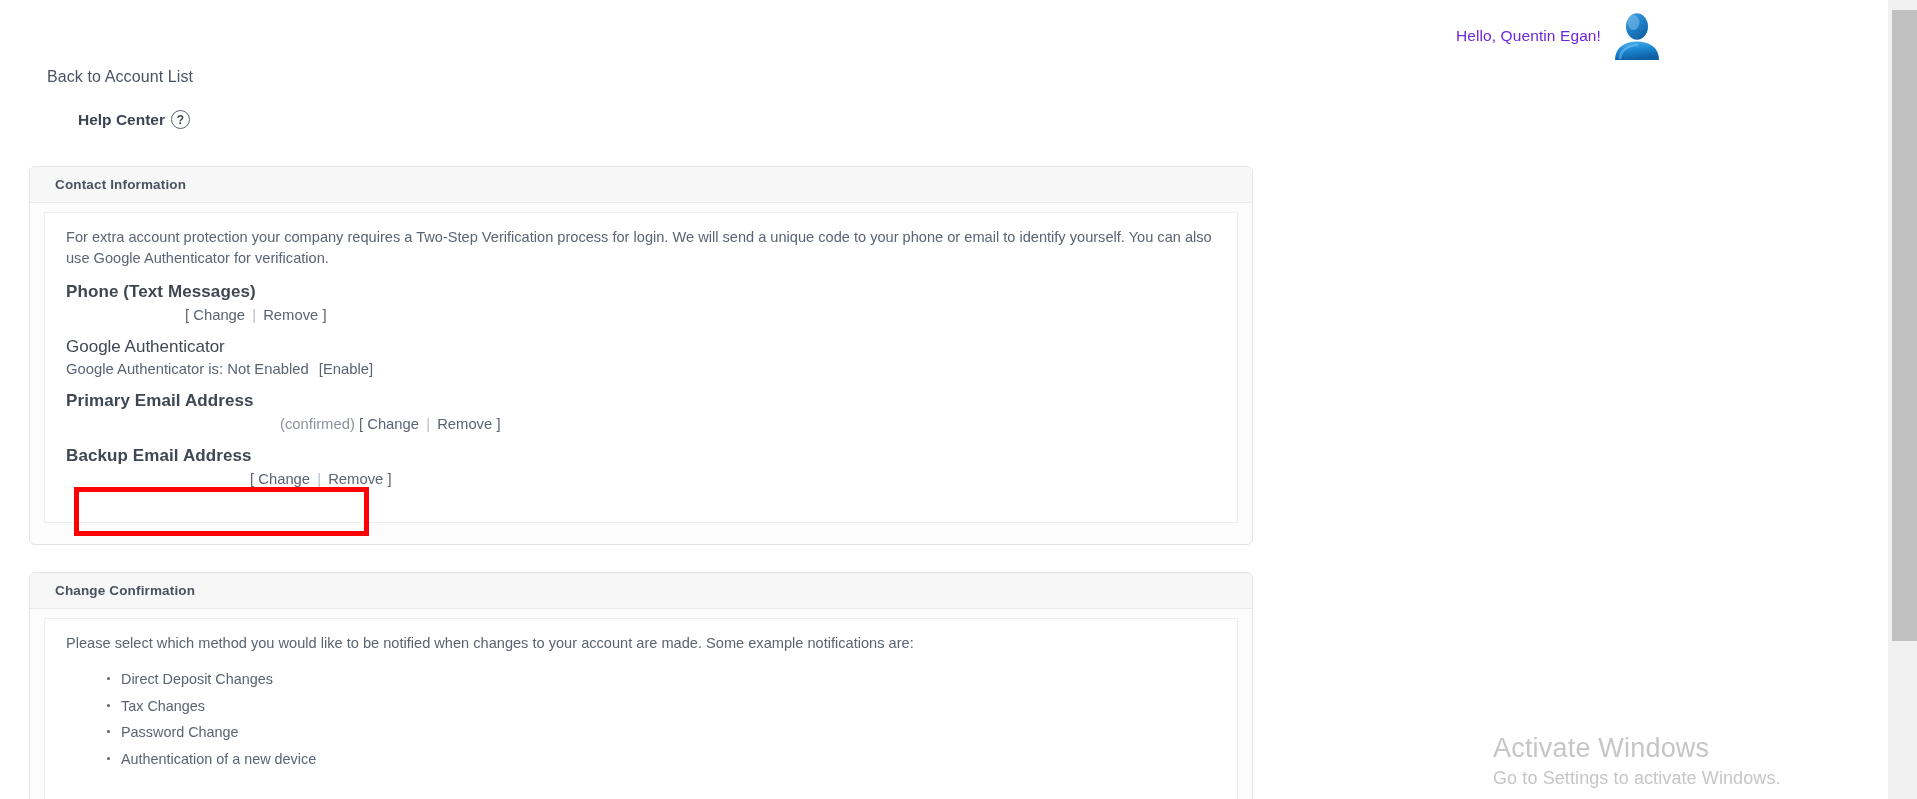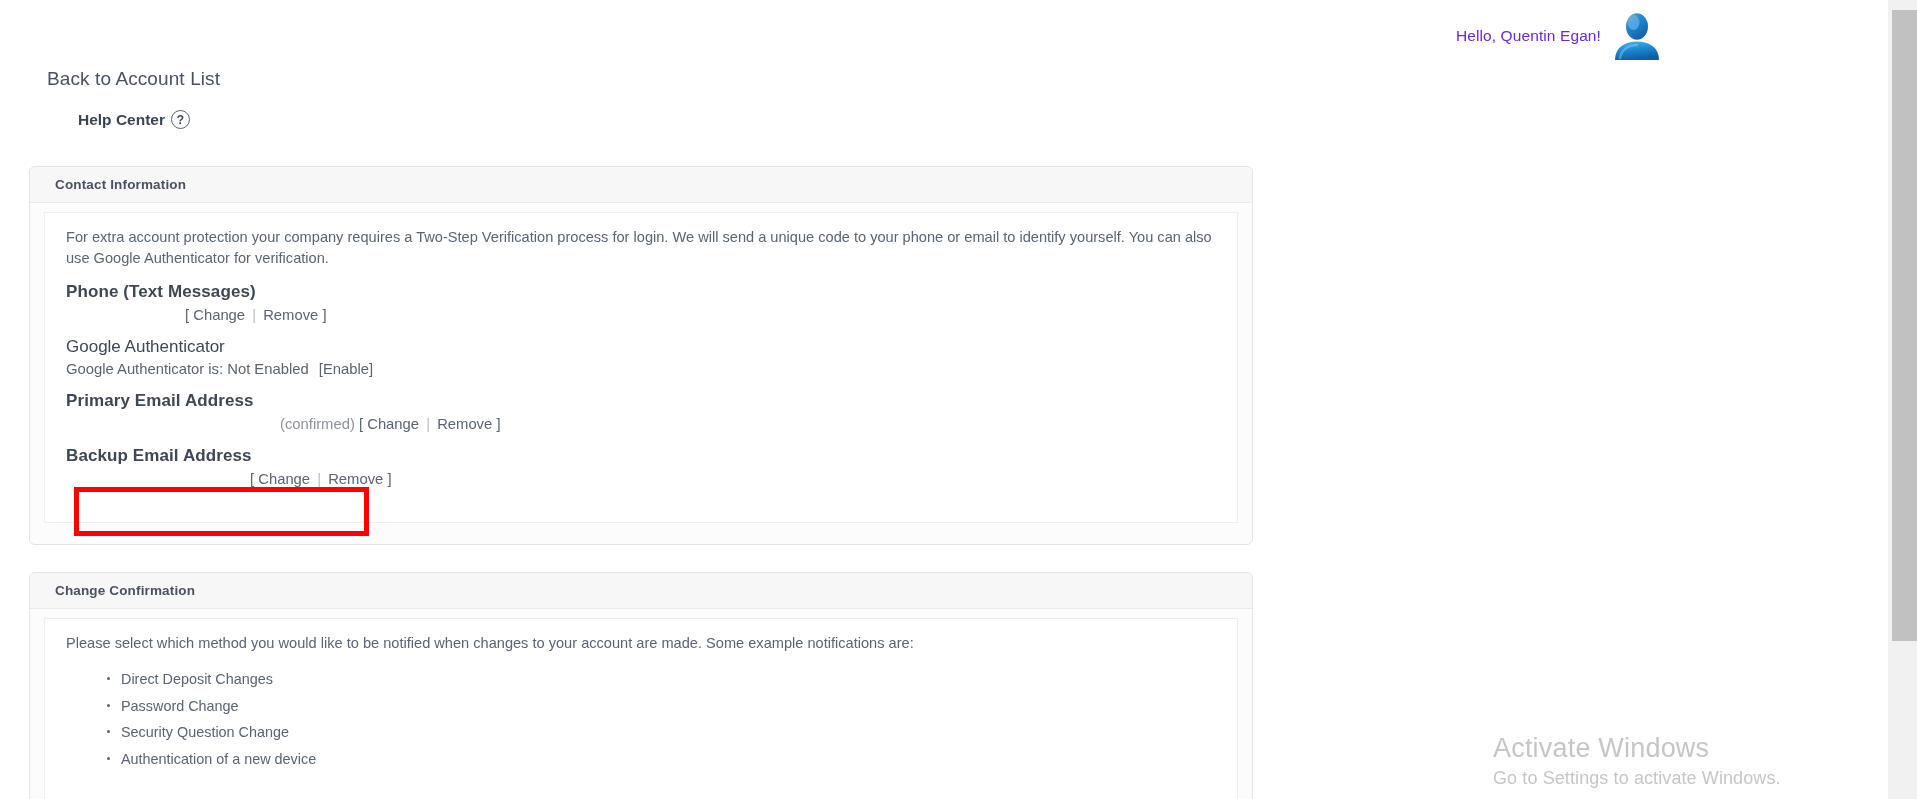--- a/index.html
+++ b/index.html
@@ -46,21 +46,21 @@
     height: 52px;
     position: relative;
     display: block;
   }
 
   
   .back-link {
     position: absolute;
     left: 47px;
     top: 68px;
-    font-size: 19px;
+    font-size: 16px;
     color: #4a5260;
     text-decoration: none;
     letter-spacing: .1px;
   }
 
   
   .help-center {
     position: absolute;
     left: 78px;
     top: 110px;
@@ -329,22 +329,22 @@
     </div>
     <div class="ga-block"></div>
   </div>
 
   <div class="panel" id="panel-change">
     <div class="panel-header">Change Confirmation</div>
     <div class="panel-body">
       <div class="cc-text">Please select which method you would like to be notified when changes to your account are made. Some example notifications are:</div>
       <ul class="cc-list">
         <li>Direct Deposit Changes</li>
+        <li>Tax Changes</li>
         <li>Password Change</li>
-        <li>Security Question Change</li>
         <li>Authentication of a new device</li>
       </ul>
 
     </div>
   </div>
 
   <div class="watermark">
     <div class="wm-title">Activate Windows</div>
     <div class="wm-sub">Go to Settings to activate Windows.</div>
   </div>

